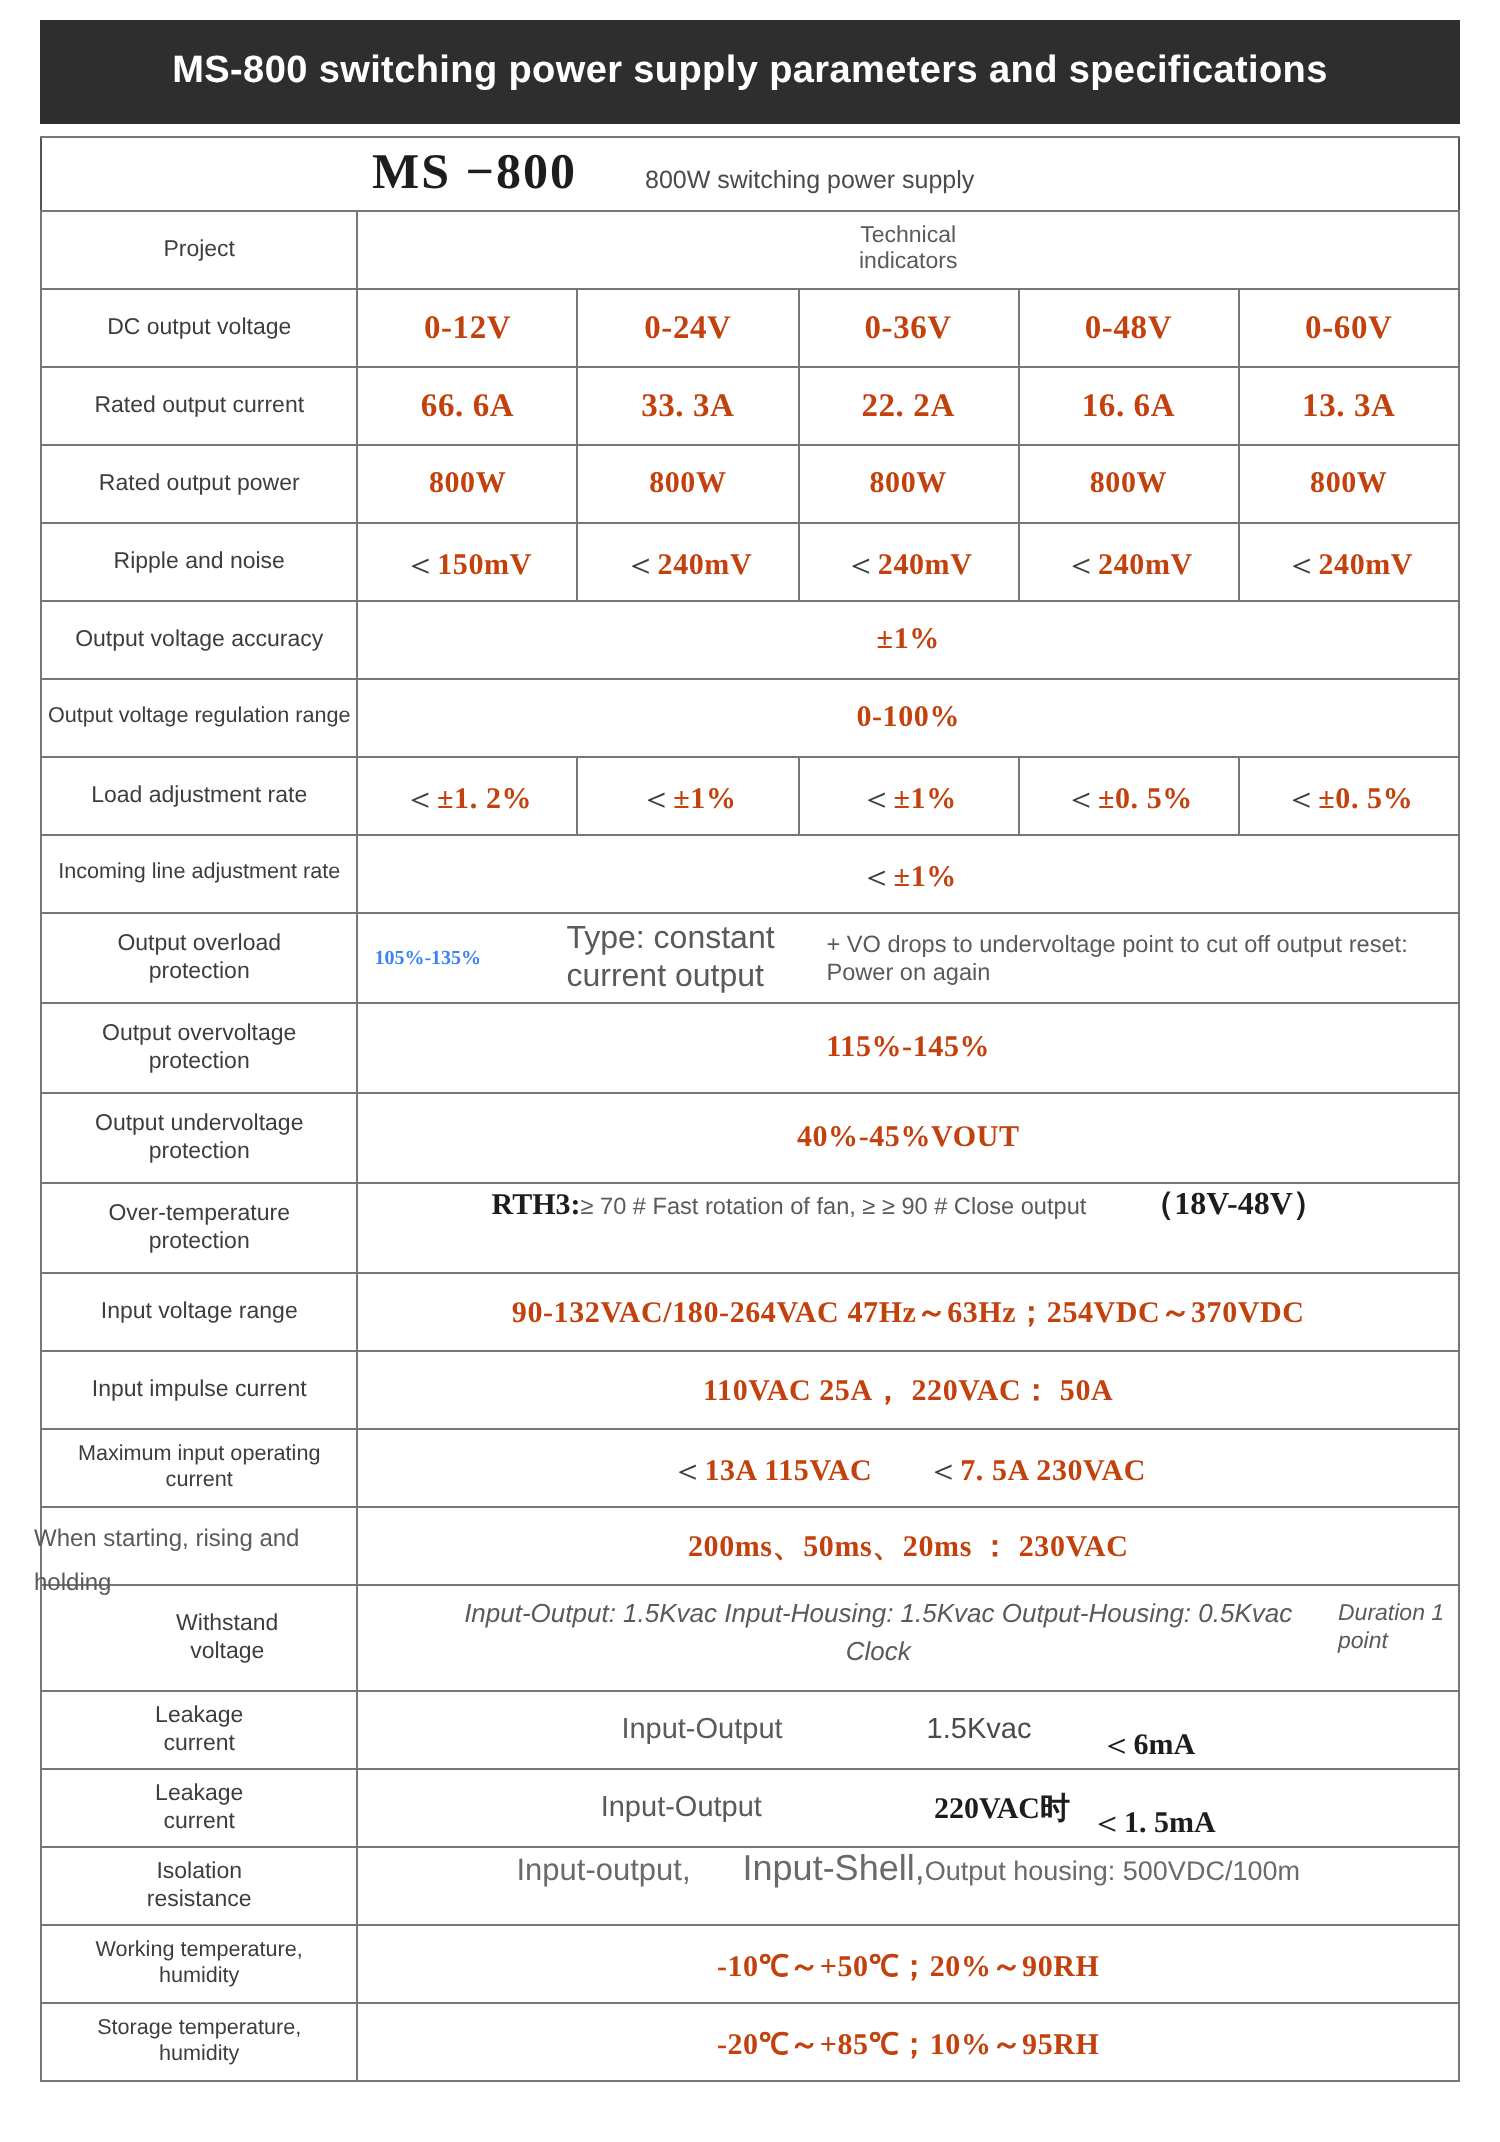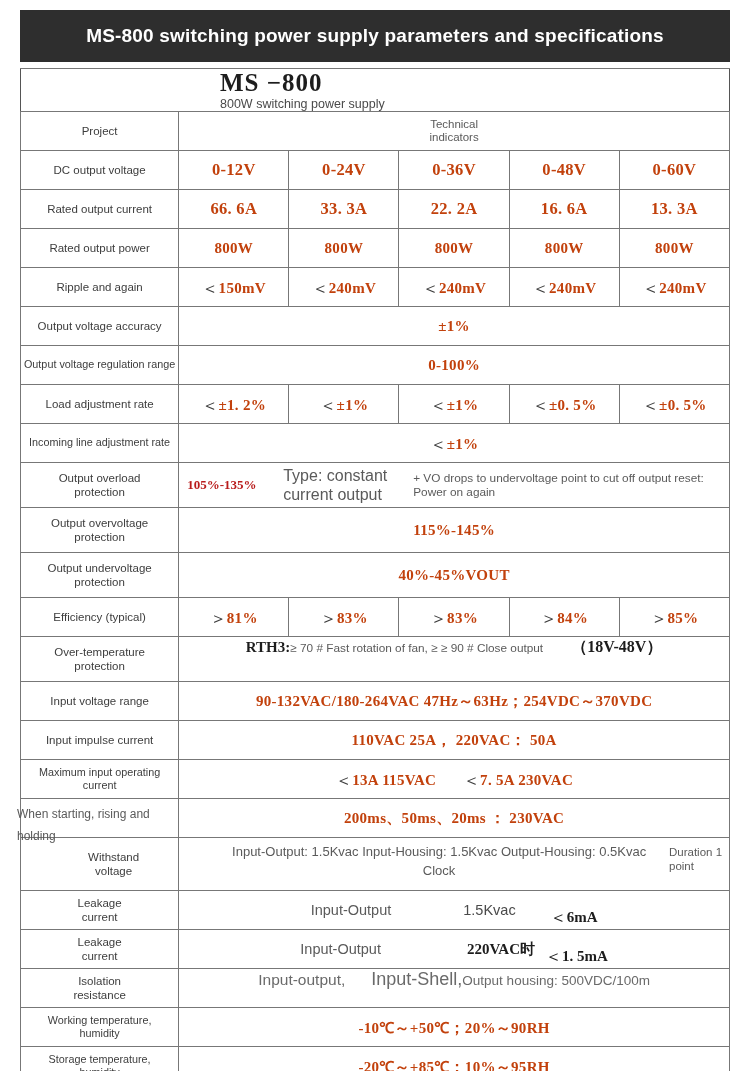--- a/index.html
+++ b/index.html
@@ -74,21 +74,20 @@
   
   .row-model td { height: 36px; border-left: none; border-right: none; }
   .model-cell {
     text-align: left;
     padding-left: 0;
   }
   .model-inner {
     display: flex;
     align-items: baseline;
     padding-left: 165px;
-    flex-direction: column;
   }
   .model-code {
     font-family: "Liberation Serif", serif;
     font-size: 25px;
     font-weight: bold;
     color: #1d1d1d;
     letter-spacing: 1px;
     white-space: nowrap;
   }
   .model-desc {
@@ -132,23 +131,23 @@
   
   .overload-wrap {
     display: flex;
     align-items: center;
     height: 100%;
     padding: 2px 4px 2px 8px;
     box-sizing: border-box;
   }
   .ov-a {
     font-family: "Liberation Serif", serif;
-    font-size: 13px;
-    font-weight: bold;
-    color: #b91c1c;
+    font-size: 10px;
+    font-weight: bold;
+    color: #3b82f6;
     flex: 0 0 96px;
     text-align: left;
     white-space: nowrap;
     overflow: hidden;
   }
   .ov-b {
     font-size: 16px;
     color: #5a5a5a;
     line-height: 1.2;
     text-align: left;
@@ -193,20 +192,21 @@
     white-space: nowrap;
     margin-left: 28px;
   }
 
   
   .wv-wrap {
     position: relative;
     height: 100%;
     padding: 5px 0 0 0;
     box-sizing: border-box;
+    font-style: italic;
   }
   .wv-main {
     font-size: 13px;
     color: #5a5a5a;
     line-height: 1.45;
     text-align: center;
     padding: 0 58px 0 0;
     white-space: pre-line;
   }
   .wv-note {
@@ -356,21 +356,21 @@
       <tr class="r-36">
         <td class="lbl">Rated output power</td>
         <td><span class="v">800W</span></td>
         <td><span class="v">800W</span></td>
         <td><span class="v">800W</span></td>
         <td><span class="v">800W</span></td>
         <td><span class="v">800W</span></td>
       </tr>
 
       <tr class="r-36">
-        <td class="lbl">Ripple and again</td>
+        <td class="lbl">Ripple and noise</td>
         <td><span class="cmp">＜</span><span class="v">150mV</span></td>
         <td><span class="cmp">＜</span><span class="v">240mV</span></td>
         <td><span class="cmp">＜</span><span class="v">240mV</span></td>
         <td><span class="cmp">＜</span><span class="v">240mV</span></td>
         <td><span class="cmp">＜</span><span class="v">240mV</span></td>
       </tr>
 
       <tr class="r-36">
         <td class="lbl">Output voltage accuracy</td>
         <td colspan="5"><span class="v">±1%</span></td>
@@ -414,28 +414,20 @@
 protection</td>
         <td colspan="5"><span class="v">115%-145%</span></td>
       </tr>
 
       <tr class="r-44">
         <td class="lbl">Output undervoltage
 protection</td>
         <td colspan="5"><span class="v">40%-45%VOUT</span></td>
       </tr>
 
-      <tr class="r-36">
-        <td class="lbl">Efficiency (typical)</td>
-        <td><span class="cmp">＞</span><span class="v">81%</span></td>
-        <td><span class="cmp">＞</span><span class="v">83%</span></td>
-        <td><span class="cmp">＞</span><span class="v">83%</span></td>
-        <td><span class="cmp">＞</span><span class="v">84%</span></td>
-        <td><span class="cmp">＞</span><span class="v">85%</span></td>
-      </tr>
 
       <tr class="r-44">
         <td class="lbl">Over-temperature
 protection</td>
         <td colspan="5">
           <div class="otp-wrap">
             <span class="otp-a">RTH3:</span>
             <span class="otp-b">≥ 70 # Fast rotation of fan, ≥ ≥ 90 # Close output</span>
             <span class="otp-c">（18V-48V）</span>
           </div>

